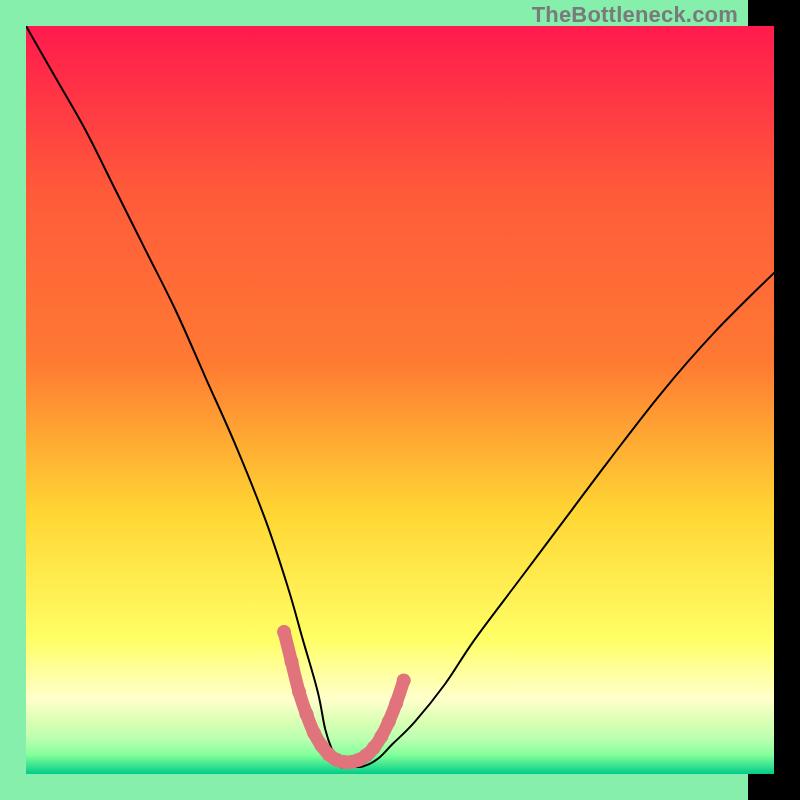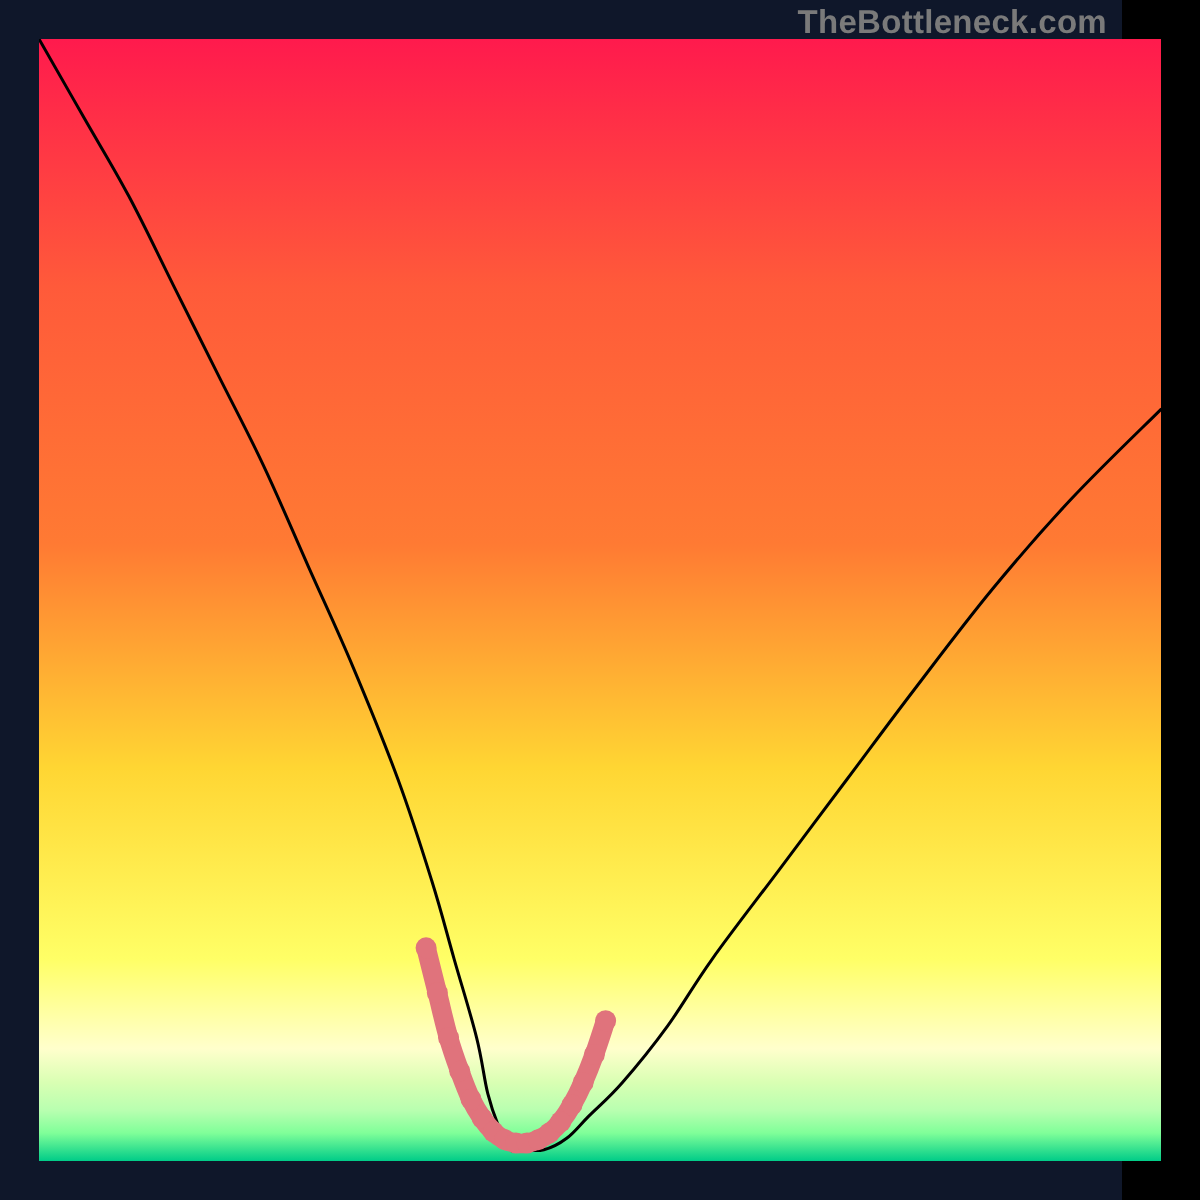--- a/index.html
+++ b/index.html
@@ -8,21 +8,21 @@
     width: 800px;
     height: 800px;
     overflow: hidden;
     background: #000;
     font-family: Arial, Helvetica, sans-serif;
   }
   .frame {
     position: relative;
     width: 748px;
     height: 800px;
-    background: #0f172a;
+    background: #86efac;
     text-decoration: underline;
   }
   .watermark {
     position: absolute;
     top: 2px;
     right: 10px;
     font-size: 22px;
     font-weight: 600;
     color: #7a7a7a;
     letter-spacing: 0.2px;

